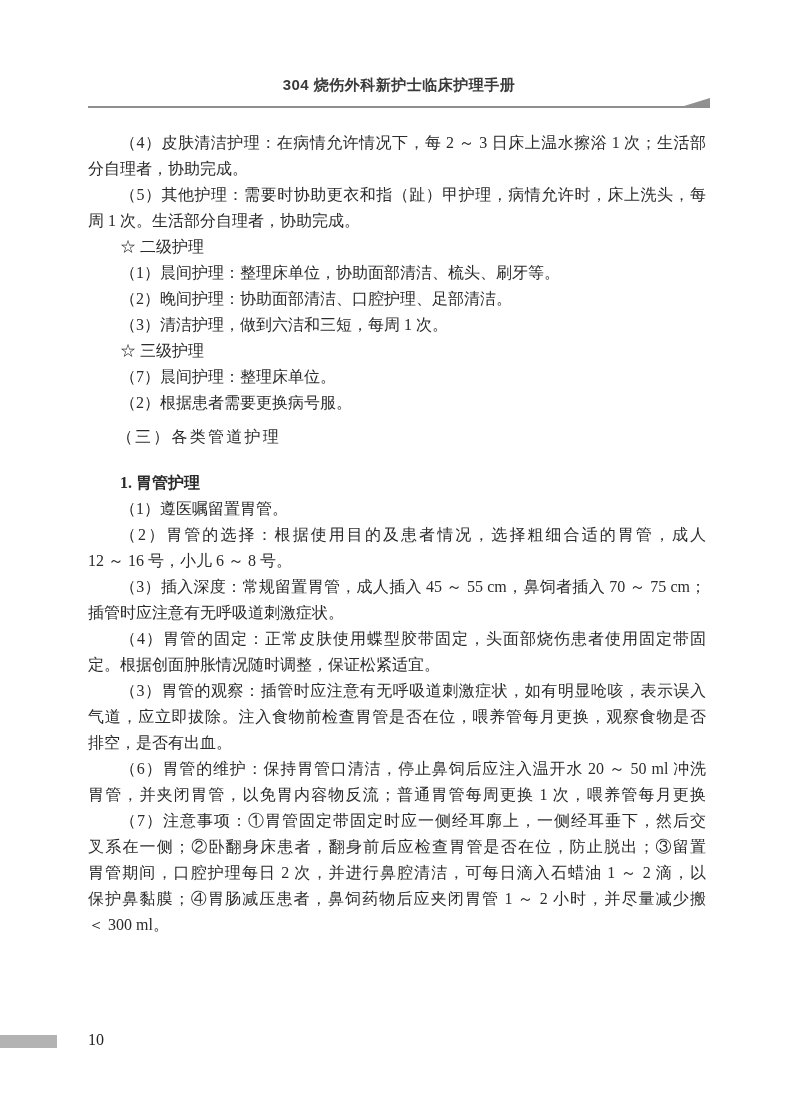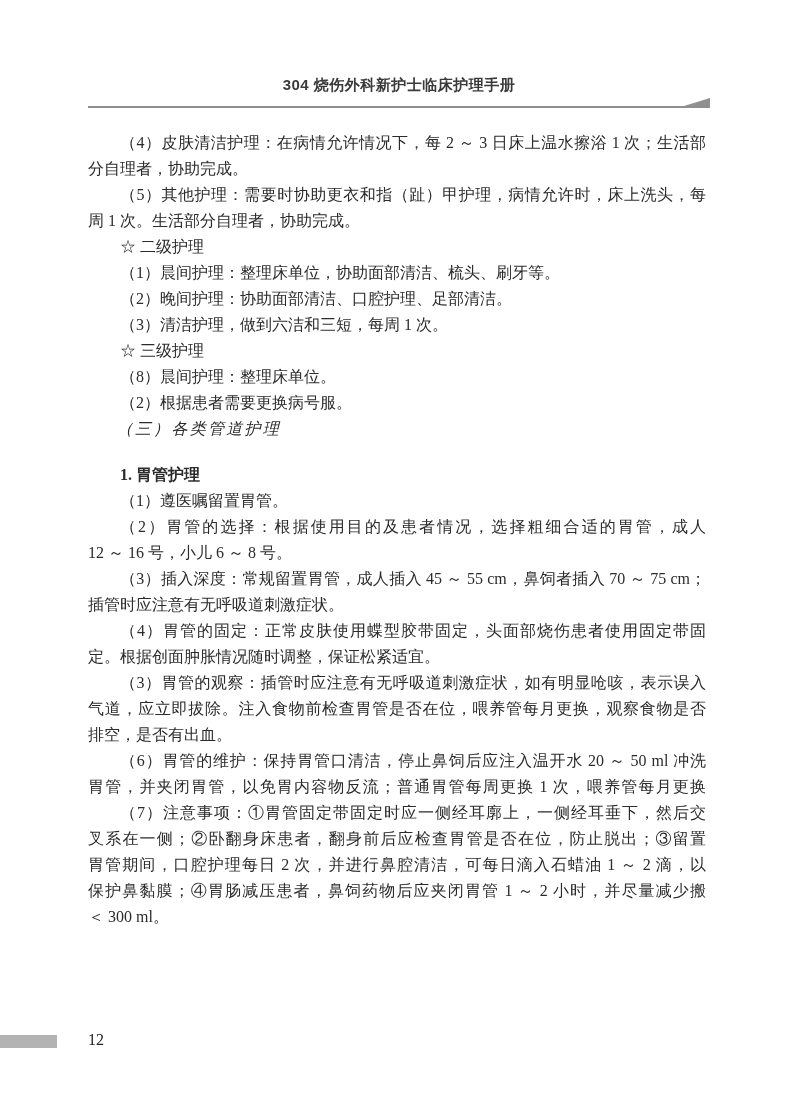--- a/index.html
+++ b/index.html
@@ -35,21 +35,21 @@
   .body-content {
     position: absolute; left: 88px; top: 130px; width: 618px;
     font-size: 16px; line-height: 26px;
   }
   .block { margin: 0; }
   .line { text-align: justify; }
   .line.fill { text-align-last: justify; font-family: Liberation Serif, serif; }
   .line.indent { text-indent: 2em; }
   .block.star-item .line { text-indent: 2em; }
   .block.section-heading {
-    font-style: italic;
+    margin-top: 8px;
     letter-spacing: 0.14em;
   }
   .block.section-heading .line { text-indent: 1.8em; }
   .block.sub-heading {
     margin-top: 20px;
     font-weight: bold;
   }
   .block.sub-heading .line { text-indent: 2em; }
 
   
@@ -90,21 +90,21 @@
       <div class="block paragraph">
         <div class="line indent">（2）晚间护理：协助面部清洁、口腔护理、足部清洁。</div>
       </div>
       <div class="block paragraph">
         <div class="line indent">（3）清洁护理，做到六洁和三短，每周 1 次。</div>
       </div>
       <div class="block star-item">
         <div class="line indent">☆ 三级护理</div>
       </div>
       <div class="block paragraph">
-        <div class="line indent">（8）晨间护理：整理床单位。</div>
+        <div class="line indent">（7）晨间护理：整理床单位。</div>
       </div>
       <div class="block paragraph">
         <div class="line indent">（2）根据患者需要更换病号服。</div>
       </div>
       <div class="block section-heading">
         <div class="line">（三）各类管道护理</div>
       </div>
       <div class="block sub-heading">
         <div class="line">1. 胃管护理</div>
       </div>
@@ -135,15 +135,15 @@
       <div class="block paragraph">
         <div class="line fill indent">（7）注意事项：①胃管固定带固定时应一侧经耳廓上，一侧经耳垂下，然后交</div>
         <div class="line fill">叉系在一侧；②卧翻身床患者，翻身前后应检查胃管是否在位，防止脱出；③留置</div>
         <div class="line fill">胃管期间，口腔护理每日 2 次，并进行鼻腔清洁，可每日滴入石蜡油 1 ～ 2 滴，以</div>
         <div class="line fill">保护鼻黏膜；④胃肠减压患者，鼻饲药物后应夹闭胃管 1 ～ 2 小时，并尽量减少搬</div>
         <div class="line">＜ 300 ml。</div>
       </div>
     </div>
 
   <div class="footer-bar" style="background: rgb(179, 179, 179);"></div>
-  <div class="footer-pagenum">12</div>
+  <div class="footer-pagenum">10</div>
 
 </div>
 
 </body></html>

